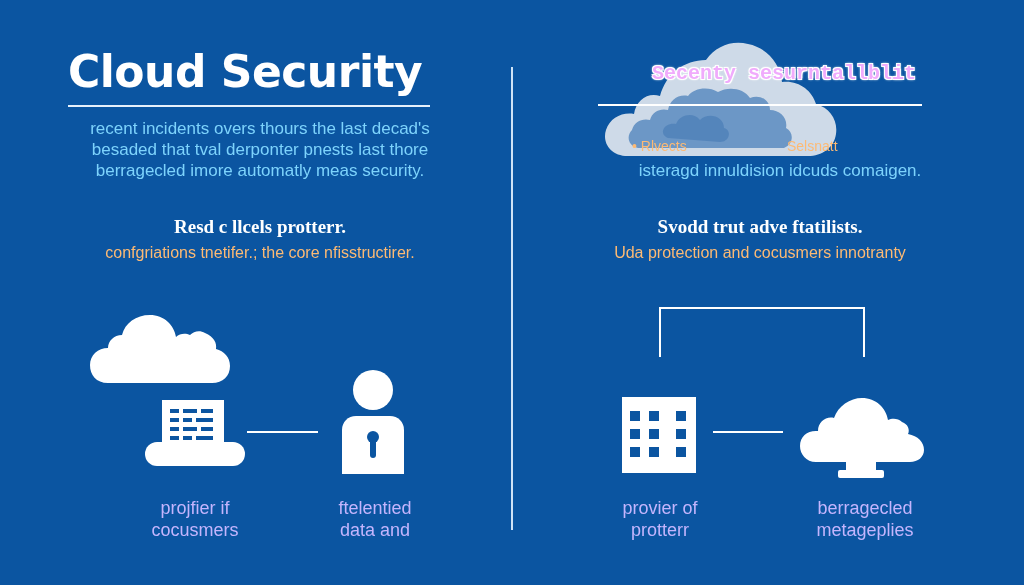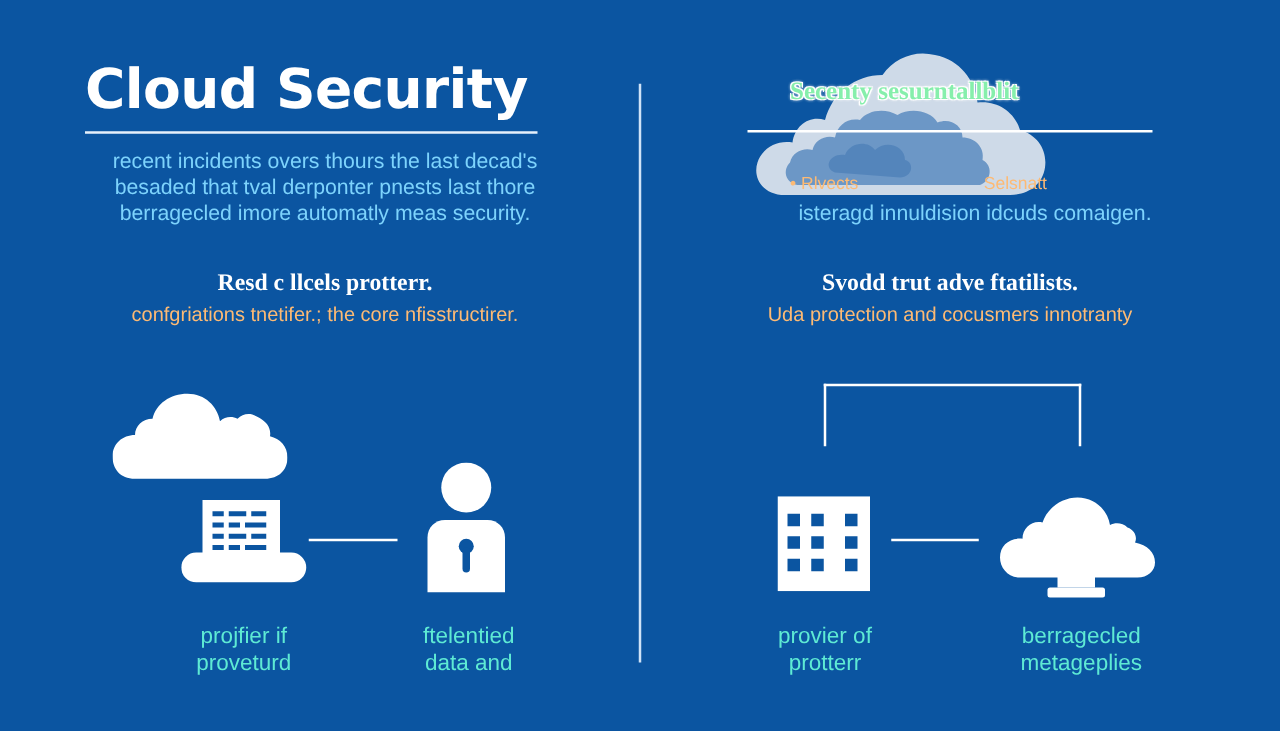--- a/index.html
+++ b/index.html
@@ -23,30 +23,30 @@
       white-space: nowrap; color: #7dd3fc;
     }
     .sub-head {
       font-family: Liberation Serif, serif; font-weight: bold;
       font-size: 19px; text-align: center; white-space: nowrap;
     }
     .sub-text {
       font-size: 16px; text-align: center; white-space: nowrap; color: #fdba74;
     }
     .caption {
-      font-size: 18px; line-height: 22px; text-align: center; white-space: nowrap; color: #5eead4;
+      font-size: 18px; line-height: 22px; text-align: center; white-space: nowrap; color: #c4b5fd;
     }
     .divider {
       left: 511px; top: 67px; width: 2px; height: 463px;
       background: #cfe3f7;
     }
     .right-title {
-      left: 632px; top: 62px;
-      font-family: Liberation Serif, serif; font-weight: bold;
-      font-size: 20px; color: #86efac; white-space: nowrap;
+      left: 652px; top: 62px;
+      font-family: Liberation Mono, monospace; font-weight: bold;
+      font-size: 20px; color: #f0abfc; white-space: nowrap;
       text-shadow: 0 0 3px #fff, 0 0 3px #fff, 1px 1px 0 #fff, -1px -1px 0 #fff, 1px -1px 0 #fff, -1px 1px 0 #fff;
       z-index: 3;
     }
     .h-line { background: #ffffff; }
     .v-line { background: #ffffff; }
   </style>
 </head>
 <body>
 
 <div class="abs title">Cloud Security</div>
@@ -88,21 +88,21 @@
 
 <svg class="abs" style="left:338px; top:370px;" width="70" height="104" viewBox="0 0 70 104">
   <circle cx="35" cy="20" r="20" fill="#fff"></circle>
   <path fill="#fff" d="M4 104 L4 60 C4 52 10 46 18 46 L52 46 C60 46 66 52 66 60 L66 104 Z"></path>
   <circle cx="35" cy="67" r="6" fill="#0b55a1"></circle>
   <rect x="32" y="68" width="6" height="20" rx="3" fill="#0b55a1"></rect>
 </svg>
 
 <div class="abs caption" style="left:130px; top:497px; width:130px;">
   <div>projfier if</div>
-  <div>proveturd</div>
+  <div>cocusmers</div>
 </div>
 <div class="abs caption" style="left:310px; top:497px; width:130px;">
   <div>ftelentied</div>
   <div>data and</div>
 </div>
 
 <div class="abs divider"></div>
 
 <svg class="abs" style="left:598px; top:38px; z-index:1;" width="240" height="120" viewBox="0 0 240 120">
   <path fill="#dfe6ee" fill-opacity="0.92" d="M30 118 C12 118 4 104 8 92 C12 80 24 74 36 76 C38 62 50 54 62 58 C68 36 86 22 108 22 C118 8 134 2 150 6 C170 10 182 26 184 44 C200 42 214 52 218 66 C232 70 240 82 238 96 C236 110 224 118 210 118 Z"></path>

